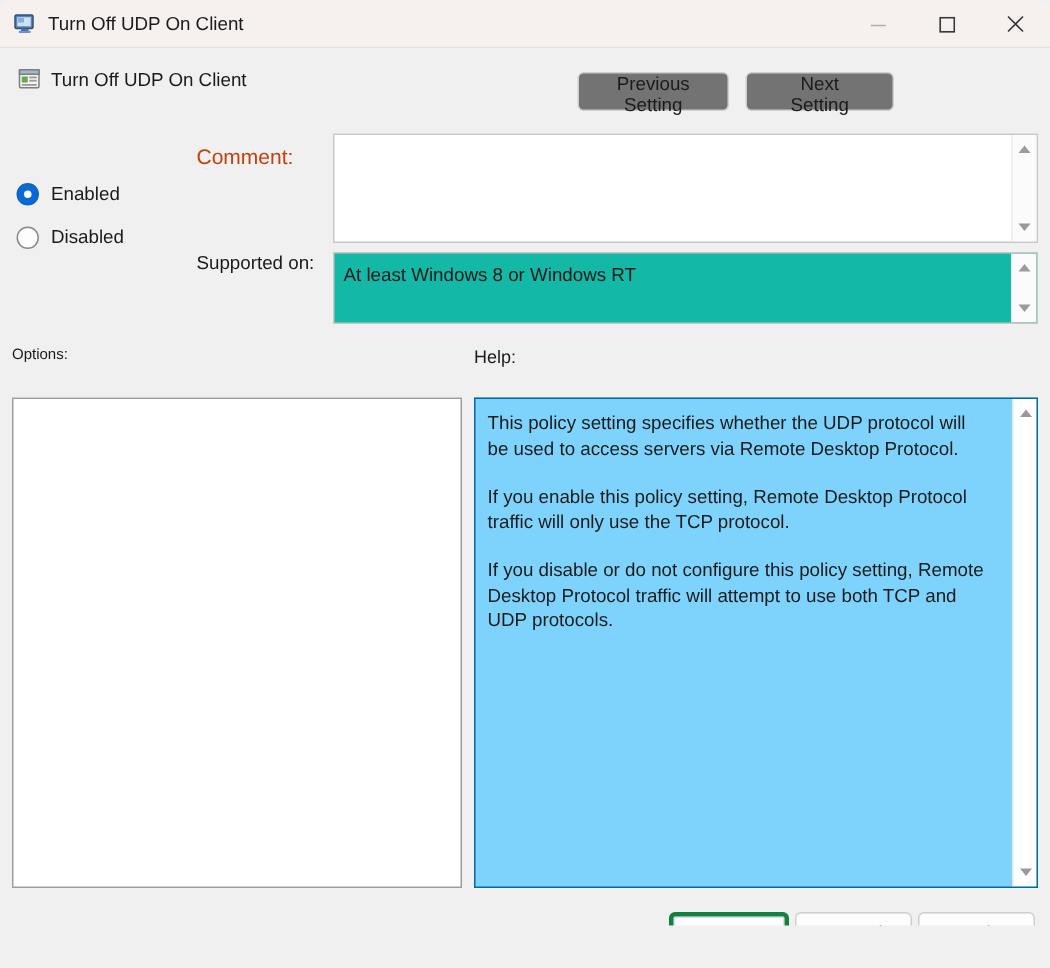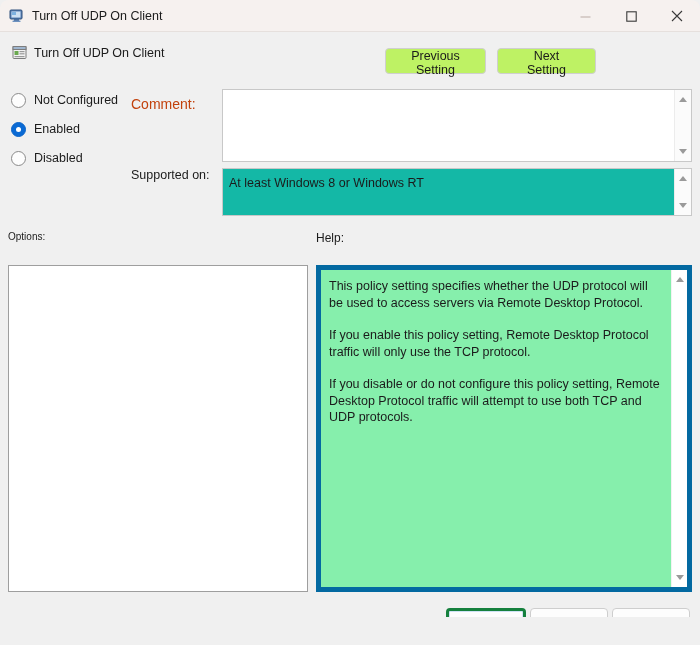--- a/index.html
+++ b/index.html
@@ -73,21 +73,21 @@
     left: 34px; top: 45px;
     font-size: 12.5px;
     line-height: 16px;
     color: #1b1b1b;
     white-space: nowrap;
   }
   .navbtn {
     position: absolute;
     top: 48px;
     height: 26px;
-    background: #bef264;
+    background: #737373;
     border: 1px solid #cfcfcf;
     border-radius: 4px;
     font-family: "Liberation Sans", sans-serif;
     font-size: 12.5px;
     color: #1b1b1b;
     cursor: default;
     padding: 0 22px;
   }
   #btn-prev-setting { left: 385px; width: 101px; }
   #btn-next-setting { left: 497px; width: 99px; }
@@ -214,22 +214,22 @@
     position: absolute;
     left: 8px; top: 265px;
     width: 300px; height: 327px;
     background: #ffffff;
     border: 1px solid #9e9e9e;
   }
   #help-panel {
     position: absolute;
     left: 316px; top: 265px;
     width: 376px; height: 327px;
-    background: #86efac;
-    border: 5px solid #0369a1;
+    background: #7dd3fc;
+    border: 1px solid #0369a1;
     overflow: hidden;
   }
   #help-text {
     position: absolute;
     left: 8px; top: 8px;
     width: 336px;
     font-size: 12.5px;
     line-height: 16.5px;
     color: #1b1b1b;
   }
@@ -306,24 +306,20 @@
       <rect x="7.5" y="6" width="5" height="1.2" fill="#9a9a9a"></rect>
       <rect x="7.5" y="8.2" width="5" height="1.2" fill="#9a9a9a"></rect>
       <rect x="2.5" y="11" width="10" height="1.2" fill="#9a9a9a"></rect>
     </svg>
   </span>
   <span id="header-title">Turn Off UDP On Client</span>
 
   <button class="navbtn" id="btn-prev-setting">Previous Setting</button>
   <button class="navbtn" id="btn-next-setting">Next Setting</button>
 
-  <div class="radio-row" id="radio-not-configured">
-    <span class="radio-mark"></span>
-    <span class="radio-label">Not Configured</span>
-  </div>
   <div class="radio-row" id="radio-enabled">
     <span class="radio-mark checked"></span>
     <span class="radio-label">Enabled</span>
   </div>
   <div class="radio-row" id="radio-disabled">
     <span class="radio-mark"></span>
     <span class="radio-label">Disabled</span>
   </div>
 
   <span id="label-comment">Comment:</span>

